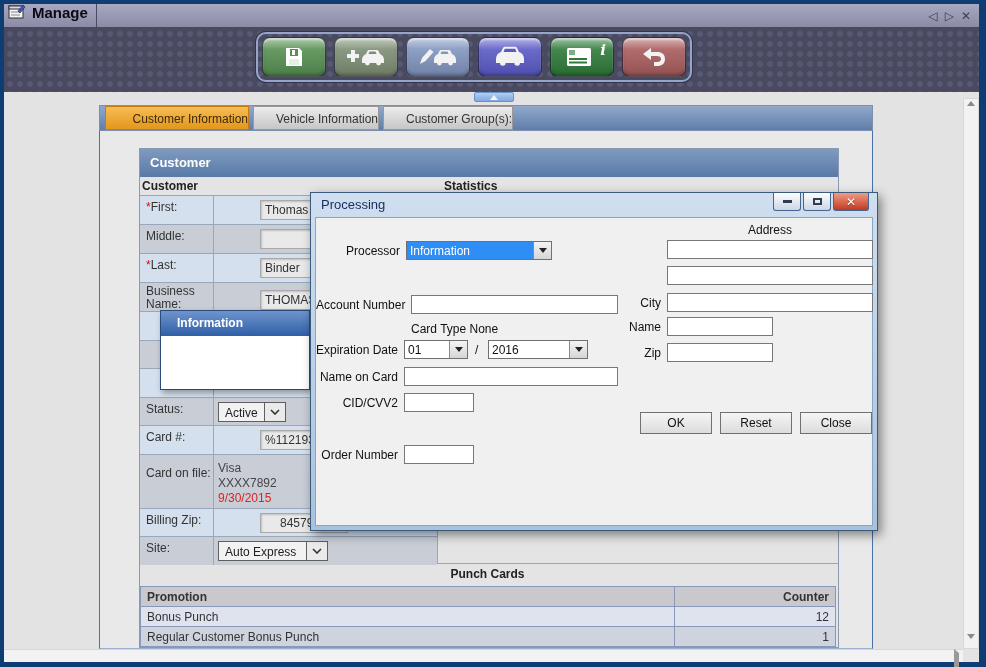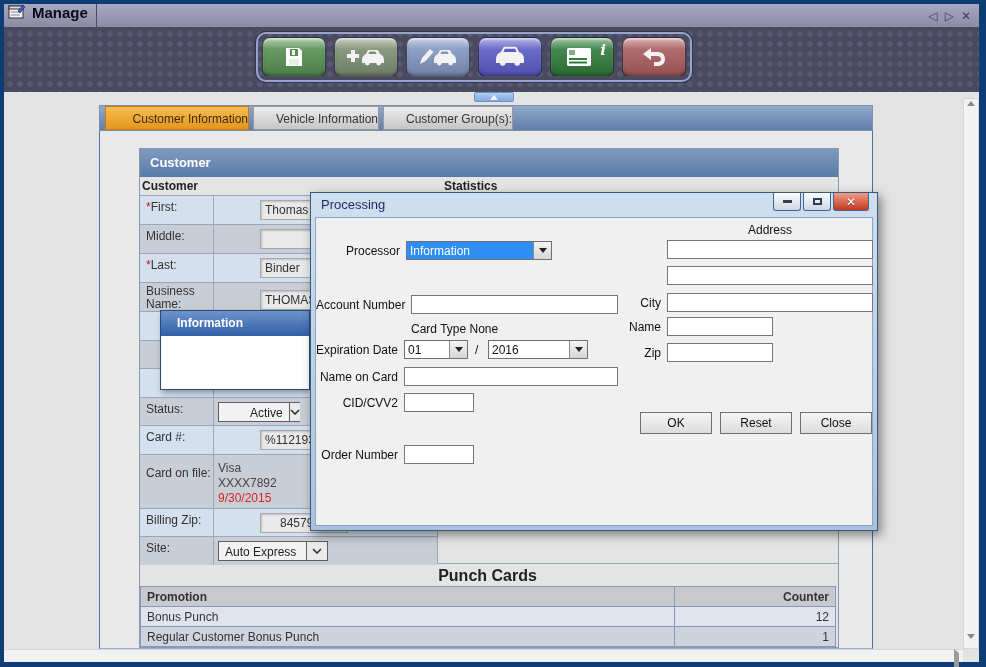--- a/index.html
+++ b/index.html
@@ -48,21 +48,21 @@
   .flabel{width:74px;border-right:1px solid #9aa7bb;padding:5px 2px 0 6px;box-sizing:border-box;font-size:12px;color:#333;line-height:13px;}
   .fval{flex:1;padding:4px 0 0 4px;position:relative;box-sizing:border-box;}
   .req{color:#cc1111;}
   input.fld{background:#e9e9e9;border:1px solid #a9a9a9;box-shadow:inset 1px 1px 2px rgba(0,0,0,.18);font:12px "Liberation Sans",sans-serif;color:#333;height:20px;padding:0 4px;box-sizing:border-box;margin-left:42px;}
   .sel{display:inline-flex;align-items:stretch;border:1px solid #5f5f5f;background:#f2f2f2;height:20px;box-sizing:border-box;cursor:pointer;}
   .sel .stxt{font-size:12px;color:#222;padding:3px 6px 0 6px;}
   .sel .sarrow{width:20px;border-left:1px solid #5f5f5f;background:#eaeaea;display:flex;align-items:center;justify-content:center;}
   .cardfile{font-size:12px;color:#444;line-height:15px;}
   .expired{color:#d22;}
   
-  .punchtitle{position:absolute;left:0;top:418px;width:695px;text-align:center;font-size:16px;font-weight:bold;color:#222;}
+  .punchtitle{position:absolute;left:0;top:418px;width:695px;text-align:center;font-size:12px;font-weight:bold;color:#222;}
   .punchtable{position:absolute;left:0px;top:437px;width:696px;border:1px solid #8898b8;box-sizing:border-box;font-size:12px;color:#333;}
   .prow{display:flex;border-bottom:1px solid #8898b8;box-sizing:border-box;}
   .prow:last-child{border-bottom:none;}
   .prow .pc1{width:534px;border-right:1px solid #8898b8;padding:3px 0 2px 6px;box-sizing:border-box;}
   .prow .pc2{flex:1;text-align:right;padding:3px 6px 2px 0;box-sizing:border-box;}
   .phead{background:#c9c9cd;font-weight:bold;}
   .prow.r0{background:#dee3ed;}
   .prow.r1{background:#ced3dd;}
   
   .infopopup{left:156px;top:218px;width:150px;height:80px;background:#fff;border:1px solid #2a4a7c;box-shadow:2px 3px 6px rgba(0,0,0,.35);z-index:5;box-sizing:border-box;}
@@ -211,21 +211,21 @@
                 <div class="fval"></div>
               </div>
             <div class="frow bgA" style="height:29px;">
                 <div class="flabel"></div>
                 <div class="fval"></div>
               </div>
 
             <div class="frow bgB" style="height:28px;">
               <div class="flabel">Status:</div>
               <div class="fval">
-                <div class="sel" style="width:82px;padding-left:25px;">
+                <div class="sel" style="width:68px;">
                   <span class="stxt" style="flex:1;">Active</span>
                   <span class="sarrow">
                       <svg width="10" height="6" viewBox="0 0 10 6">
                         <polyline points="1,1 5,5 9,1" stroke="#333" fill="none" stroke-width="1.6"></polyline>
                       </svg>
                     </span>
                 </div>
               </div>
             </div>
 

